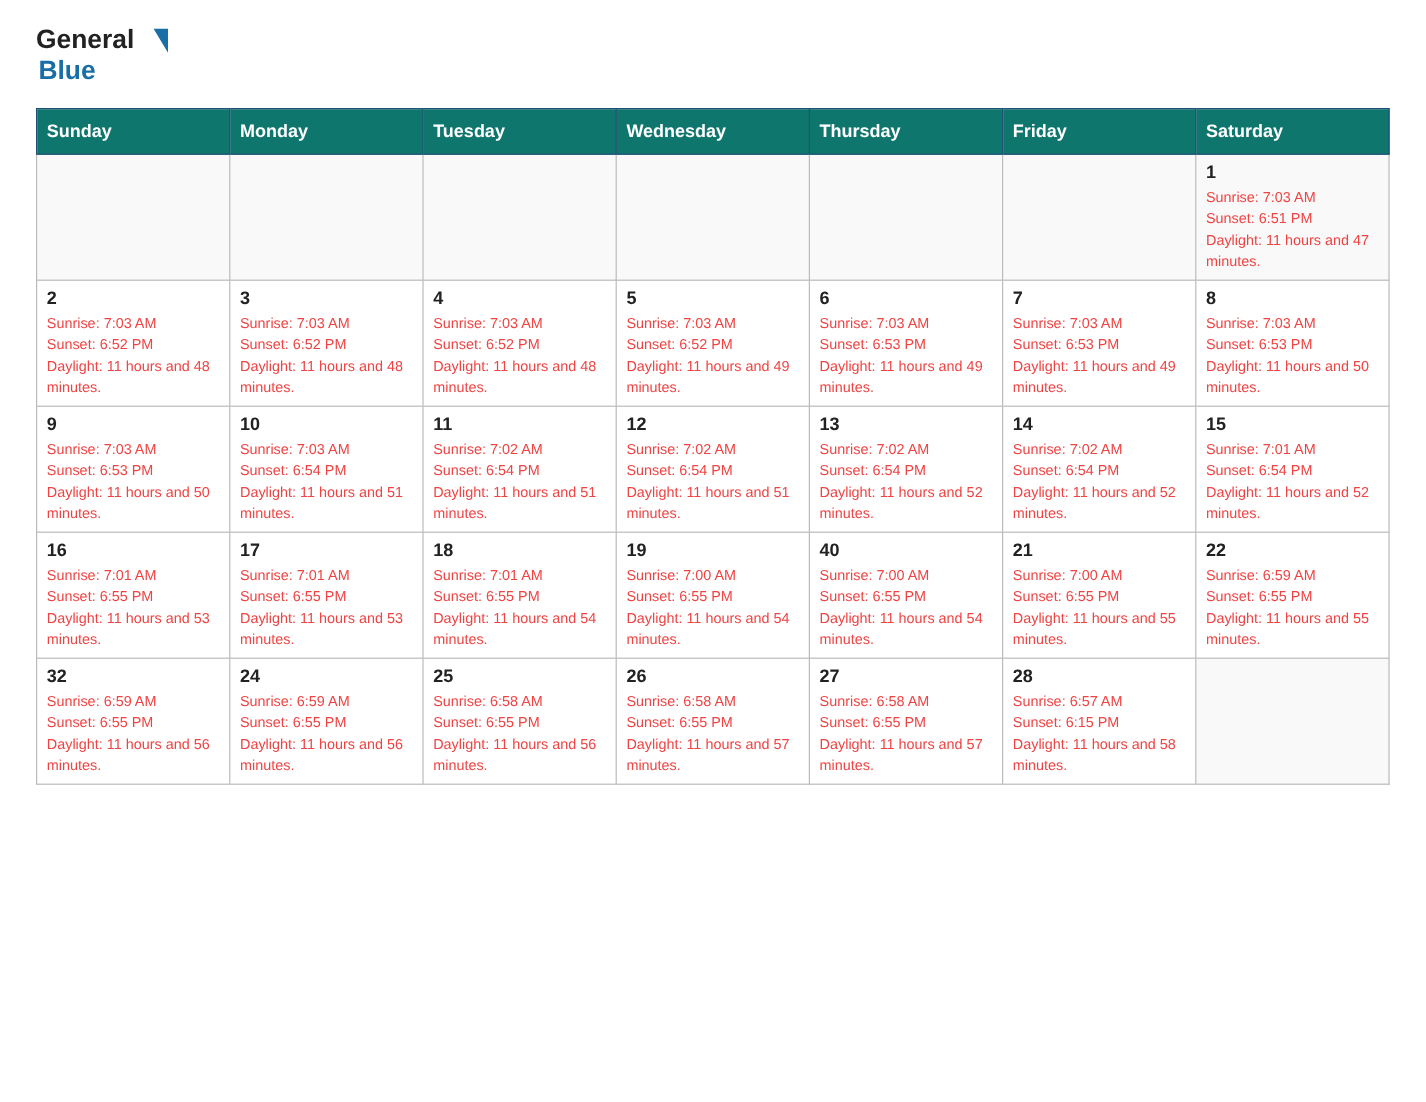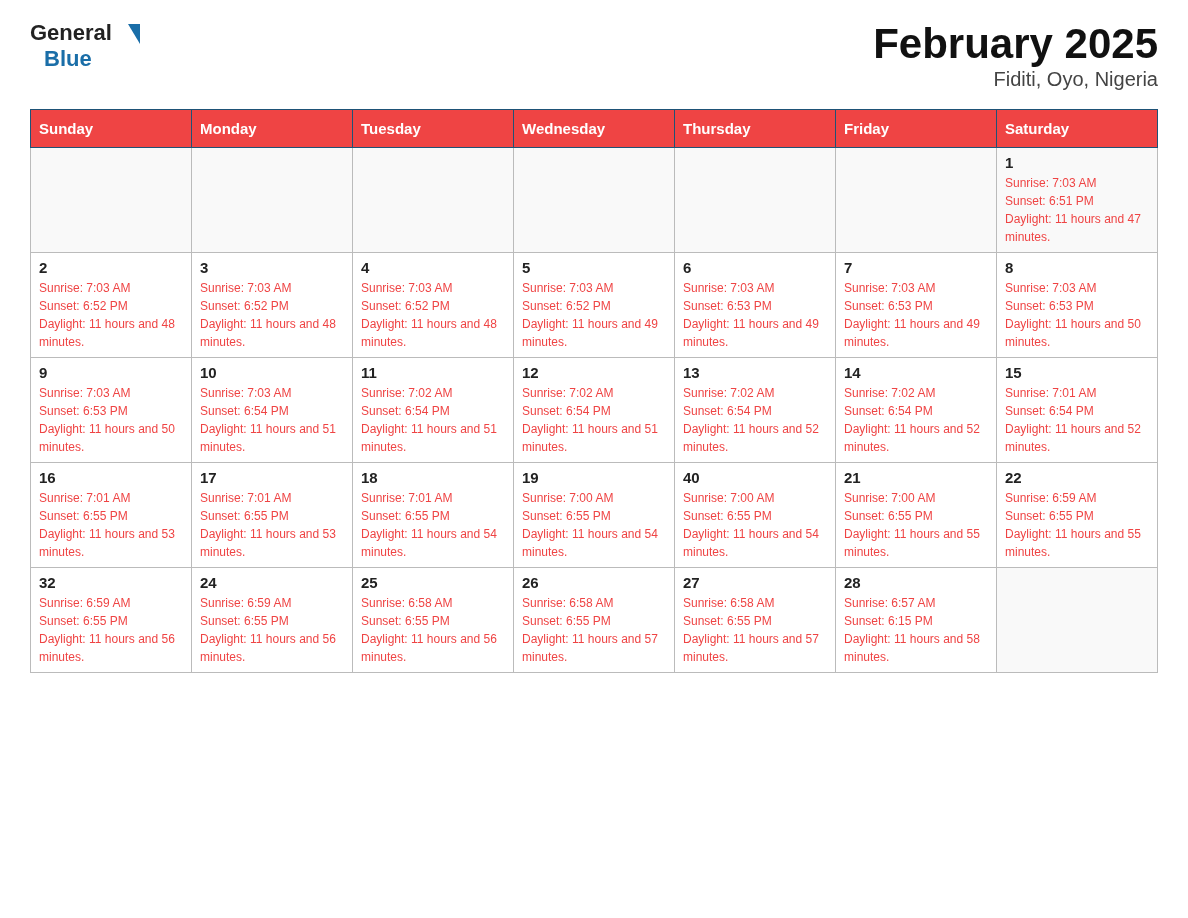--- a/index.html
+++ b/index.html
@@ -36,42 +36,42 @@
       border-left: 12px solid transparent;
       border-right: 0px solid transparent;
       border-top: 20px solid #1a6ea8;
       margin-left: 2px;
       margin-top: 2px;
     }
     .logo-blue {
       font-size: 22px;
       font-weight: bold;
       color: #1a6ea8;
-      margin-left: 14px;
+      margin-left: 2px;
     }
     .title-block {
       text-align: right;
     }
     .title-block h1 {
       font-size: 42px;
       font-weight: bold;
       color: #111;
     }
     .title-block h2 {
       font-size: 20px;
       font-weight: normal;
       color: #444;
     }
     .calendar {
       width: 100%;
       border-collapse: collapse;
       border: 1px solid #999;
     }
     .calendar thead tr th {
-      background-color: #ef4444;
+      background-color: #0f766e;
       color: #fff;
       font-size: 15px;
       font-weight: bold;
       padding: 10px 8px;
       text-align: left;
       border: 1px solid #1e5276;
     }
     .calendar tbody tr td {
       vertical-align: top;
       border: 1px solid #bbb;
@@ -103,24 +103,20 @@
 </head>
 <body>
 
 <div class="header">
   <div class="logo">
     <div class="logo-top">
       <span class="logo-general">General</span>
       <div class="logo-arrow"></div>
     </div>
     <span class="logo-blue">Blue</span>
-  </div>
-  <div class="title-block">
-    <h1>February 2025</h1>
-    <h2>Fiditi, Oyo, Nigeria</h2>
   </div>
 </div>
 
 <table class="calendar">
   <thead>
     <tr>
     <th>Sunday</th>
         <th>Monday</th>
         <th>Tuesday</th>
         <th>Wednesday</th>

